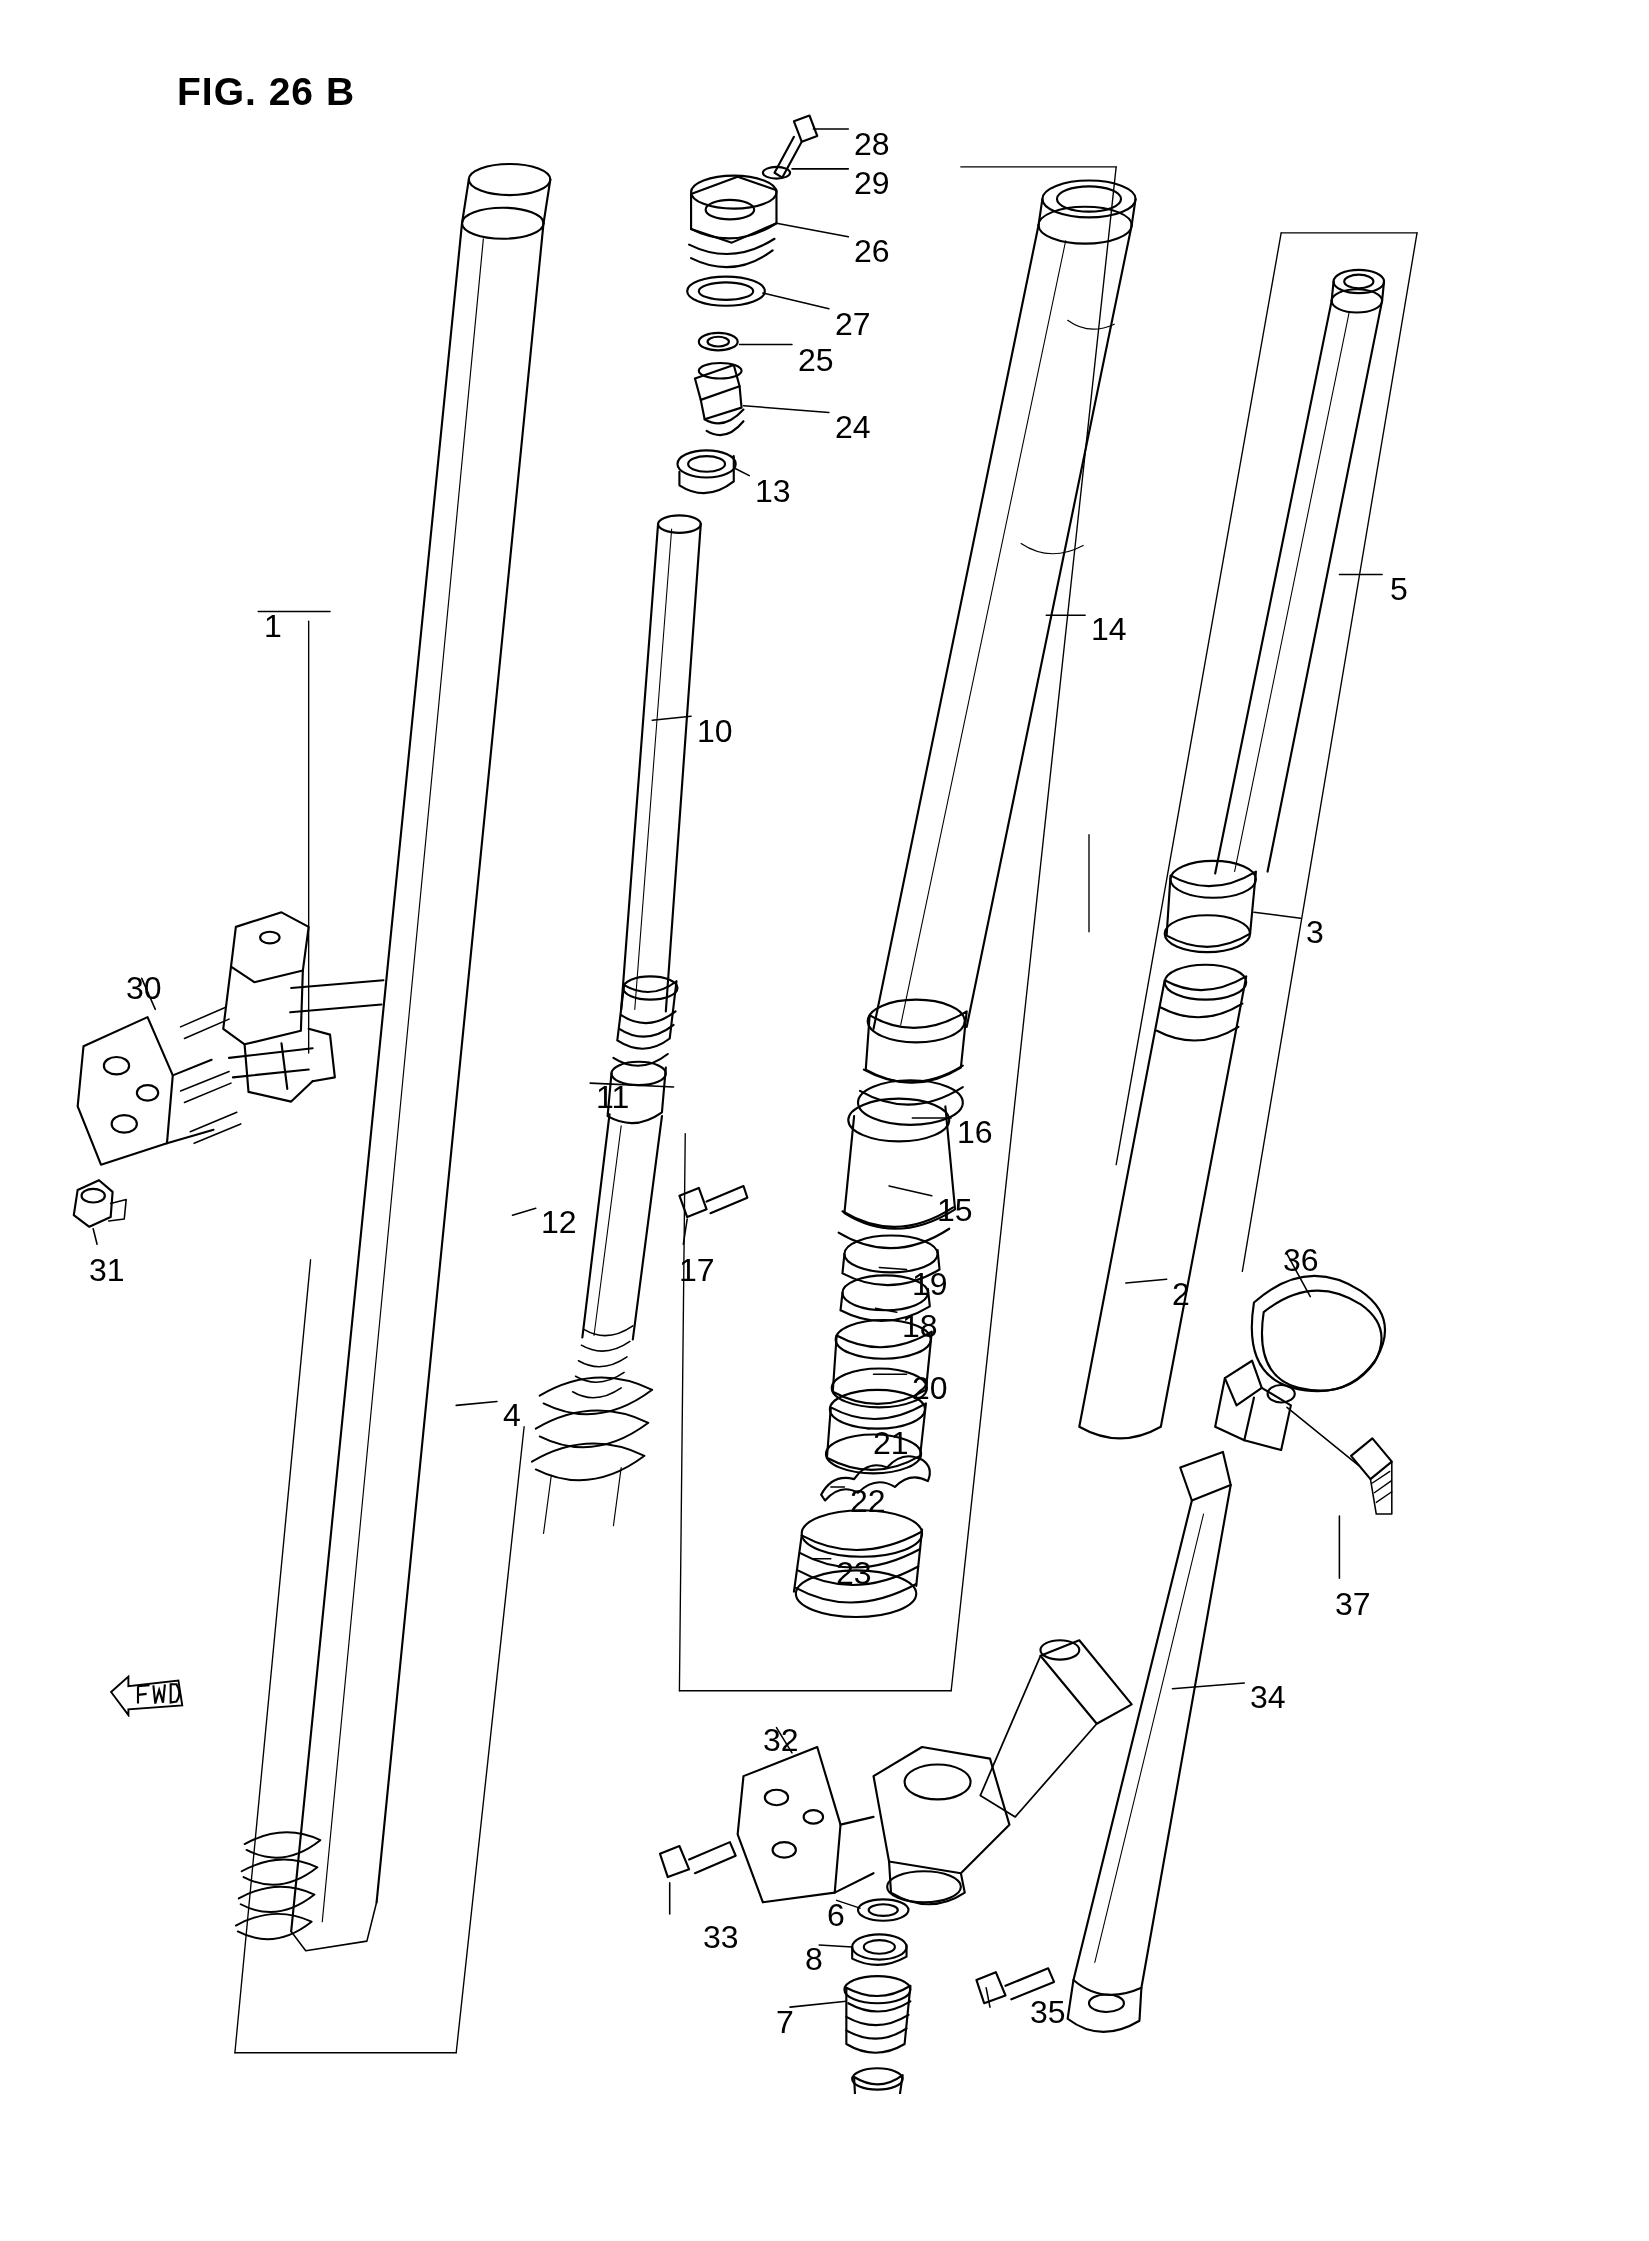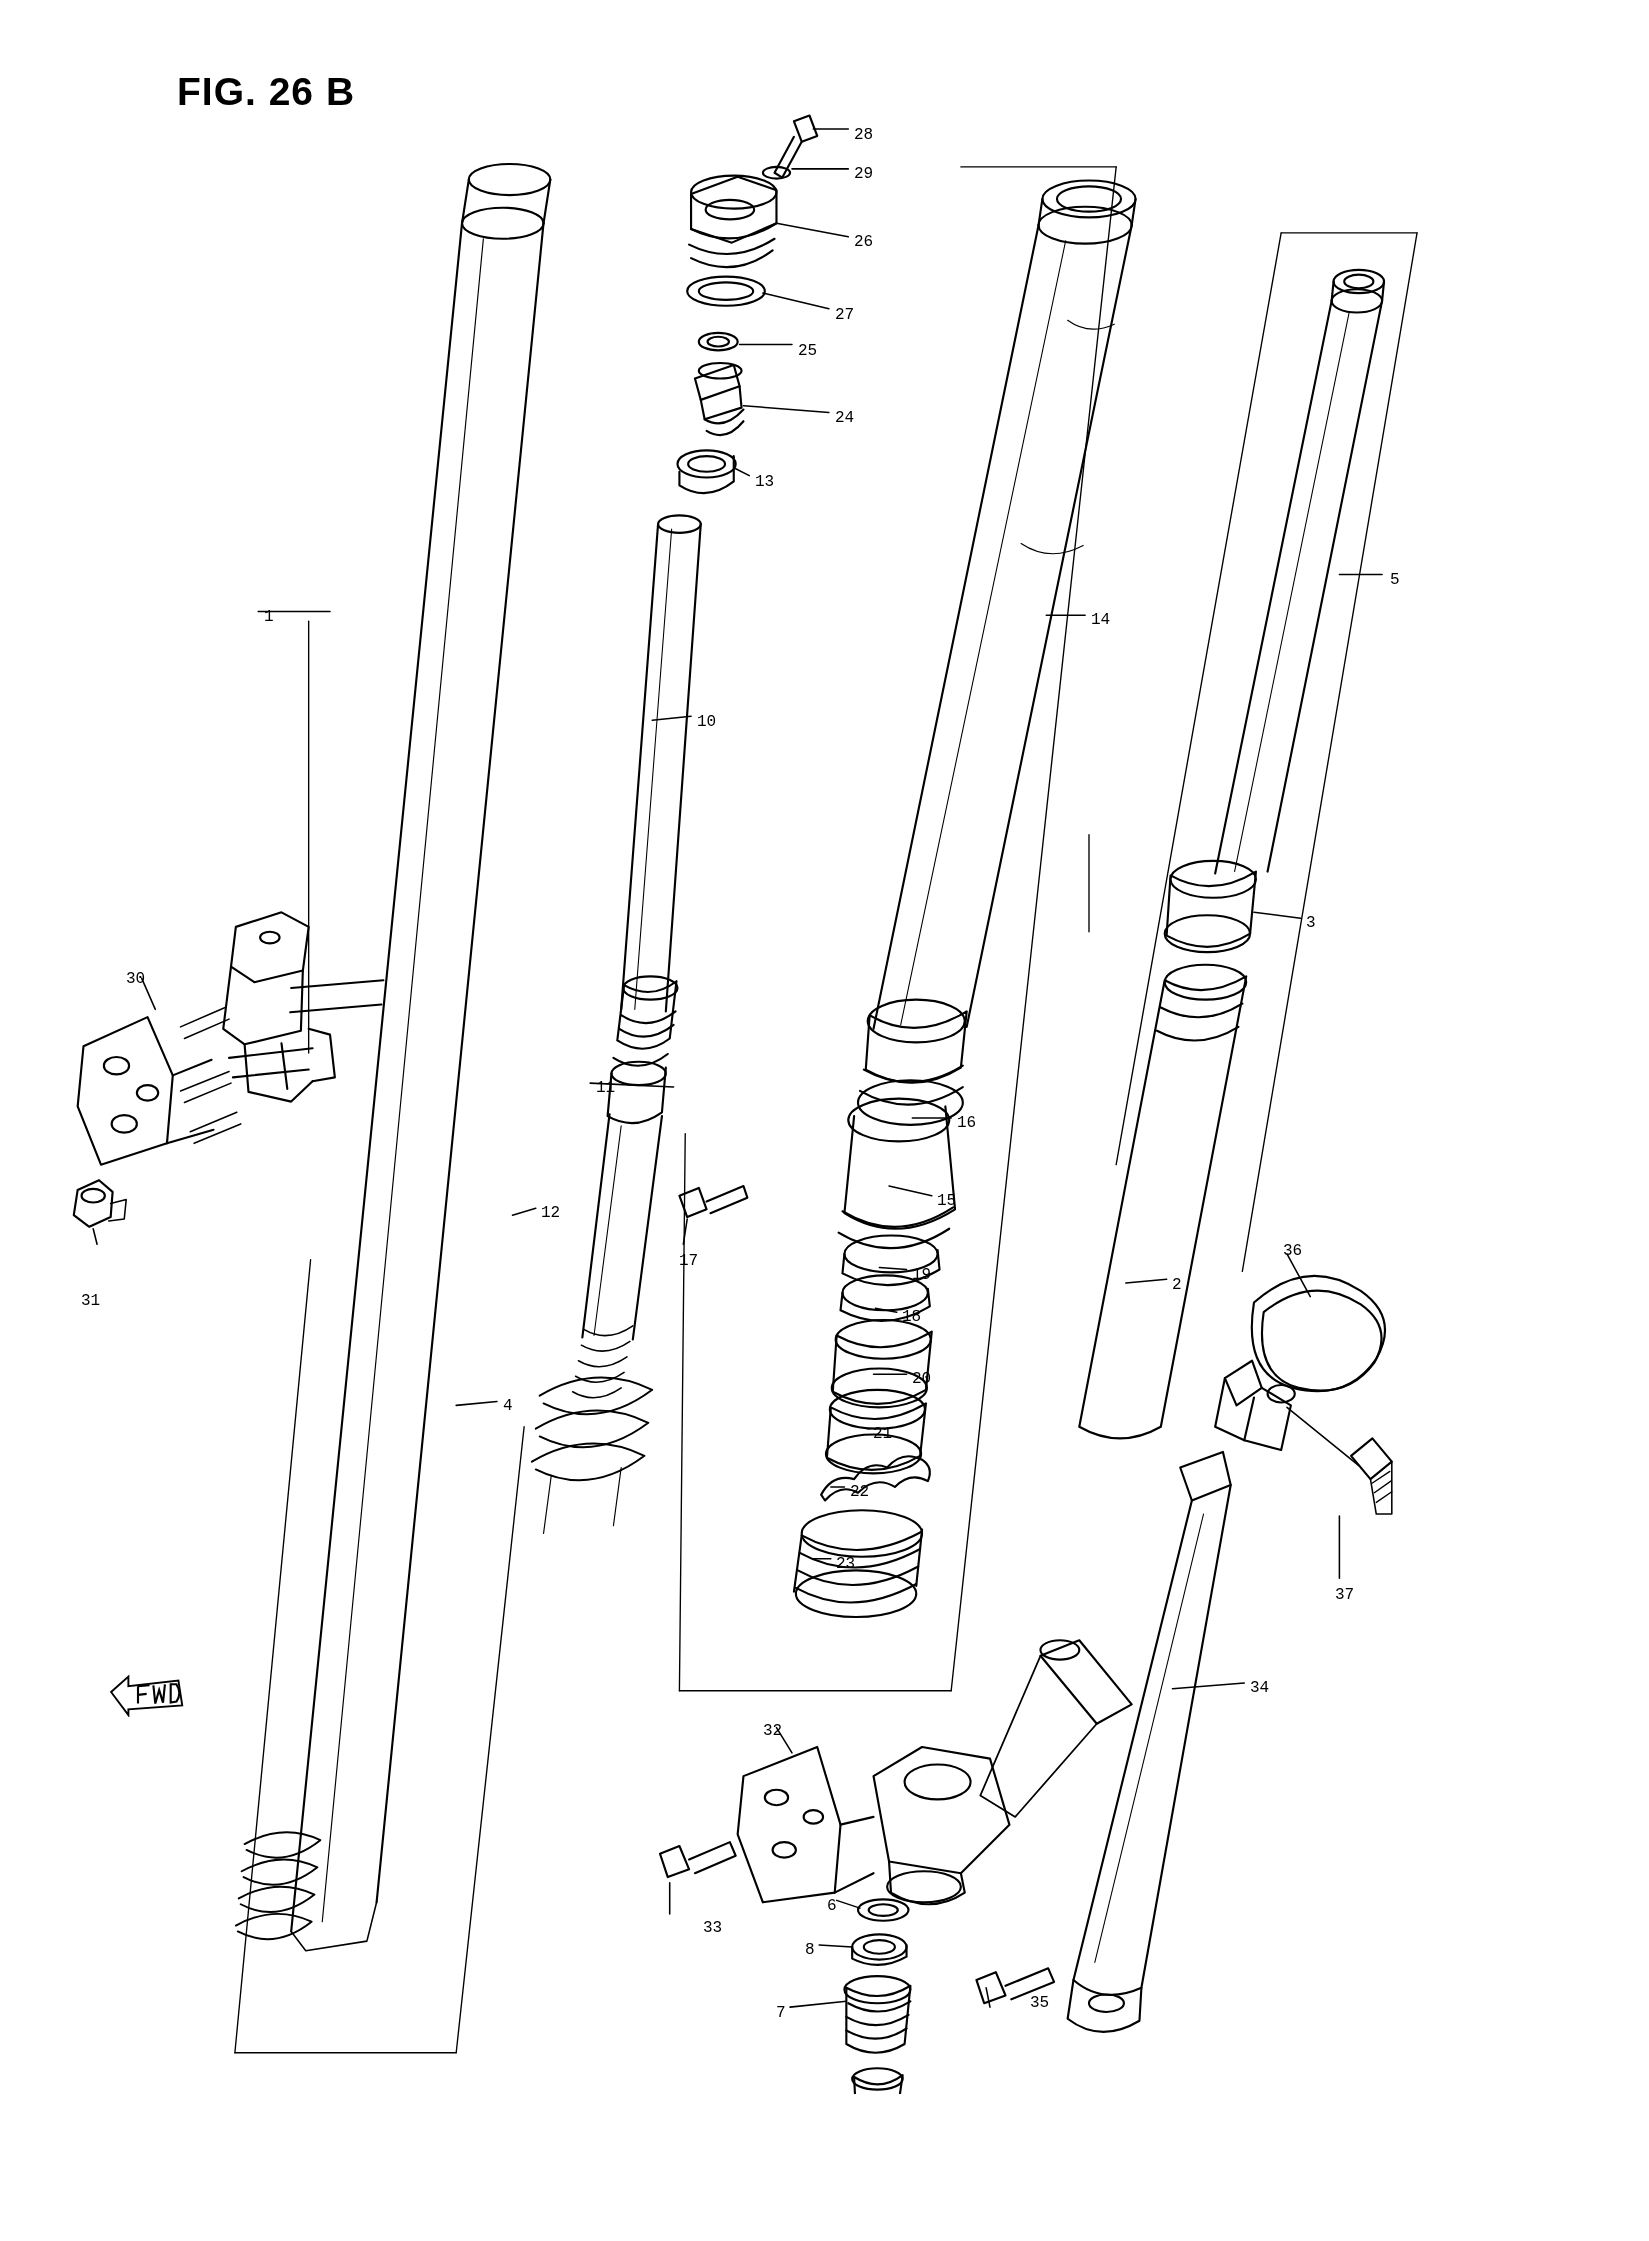--- a/index.html
+++ b/index.html
@@ -23,22 +23,22 @@
     top: 70px;
     font-family: "Liberation Sans", sans-serif;
     font-weight: bold;
     font-size: 39px;
     letter-spacing: 1px;
     color: #000;
     white-space: nowrap;
   }
   .callout {
     position: absolute;
-    font-family: Liberation Mono, monospace;
-    font-size: 16px;
+    font-family: Liberation Sans, sans-serif;
+    font-size: 32px;
     color: #000;
     white-space: nowrap;
   }
   #drawing {
     position: absolute;
     left: 0;
     top: 0;
     width: 1650px;
     height: 2242px;
   }
@@ -408,21 +408,21 @@
       <div class="callout" style="left: 264px; top: 608px;">1</div>
       <div class="callout" style="left: 1091px; top: 611px;">14</div>
       <div class="callout" style="left: 697px; top: 713px;">10</div>
       <div class="callout" style="left: 1306px; top: 914px;">3</div>
       <div class="callout" style="left: 126px; top: 970px;">30</div>
       <div class="callout" style="left: 596px; top: 1079px;">11</div>
       <div class="callout" style="left: 957px; top: 1114px; text-align: center;">16</div>
       <div class="callout" style="left: 937px; top: 1192px;">15</div>
       <div class="callout" style="left: 541px; top: 1204px;">12</div>
       <div class="callout" style="left: 679px; top: 1252px;">17</div>
-      <div class="callout" style="left: 81px; top: 1252px; margin-top: 40px;">31</div>
+      <div class="callout" style="left: 89px; top: 1252px;">31</div>
       <div class="callout" style="left: 1283px; top: 1242px;">36</div>
       <div class="callout" style="left: 1172px; top: 1276px;">2</div>
       <div class="callout" style="left: 912px; top: 1266px;">19</div>
       <div class="callout" style="left: 902px; top: 1308px;">18</div>
       <div class="callout" style="left: 912px; top: 1370px;">20</div>
       <div class="callout" style="left: 503px; top: 1397px;">4</div>
       <div class="callout" style="left: 873px; top: 1425px; text-align: center;">21</div>
       <div class="callout" style="left: 850px; top: 1483px;">22</div>
       <div class="callout" style="left: 836px; top: 1555px;">23</div>
       <div class="callout" style="left: 1335px; top: 1586px;">37</div>

